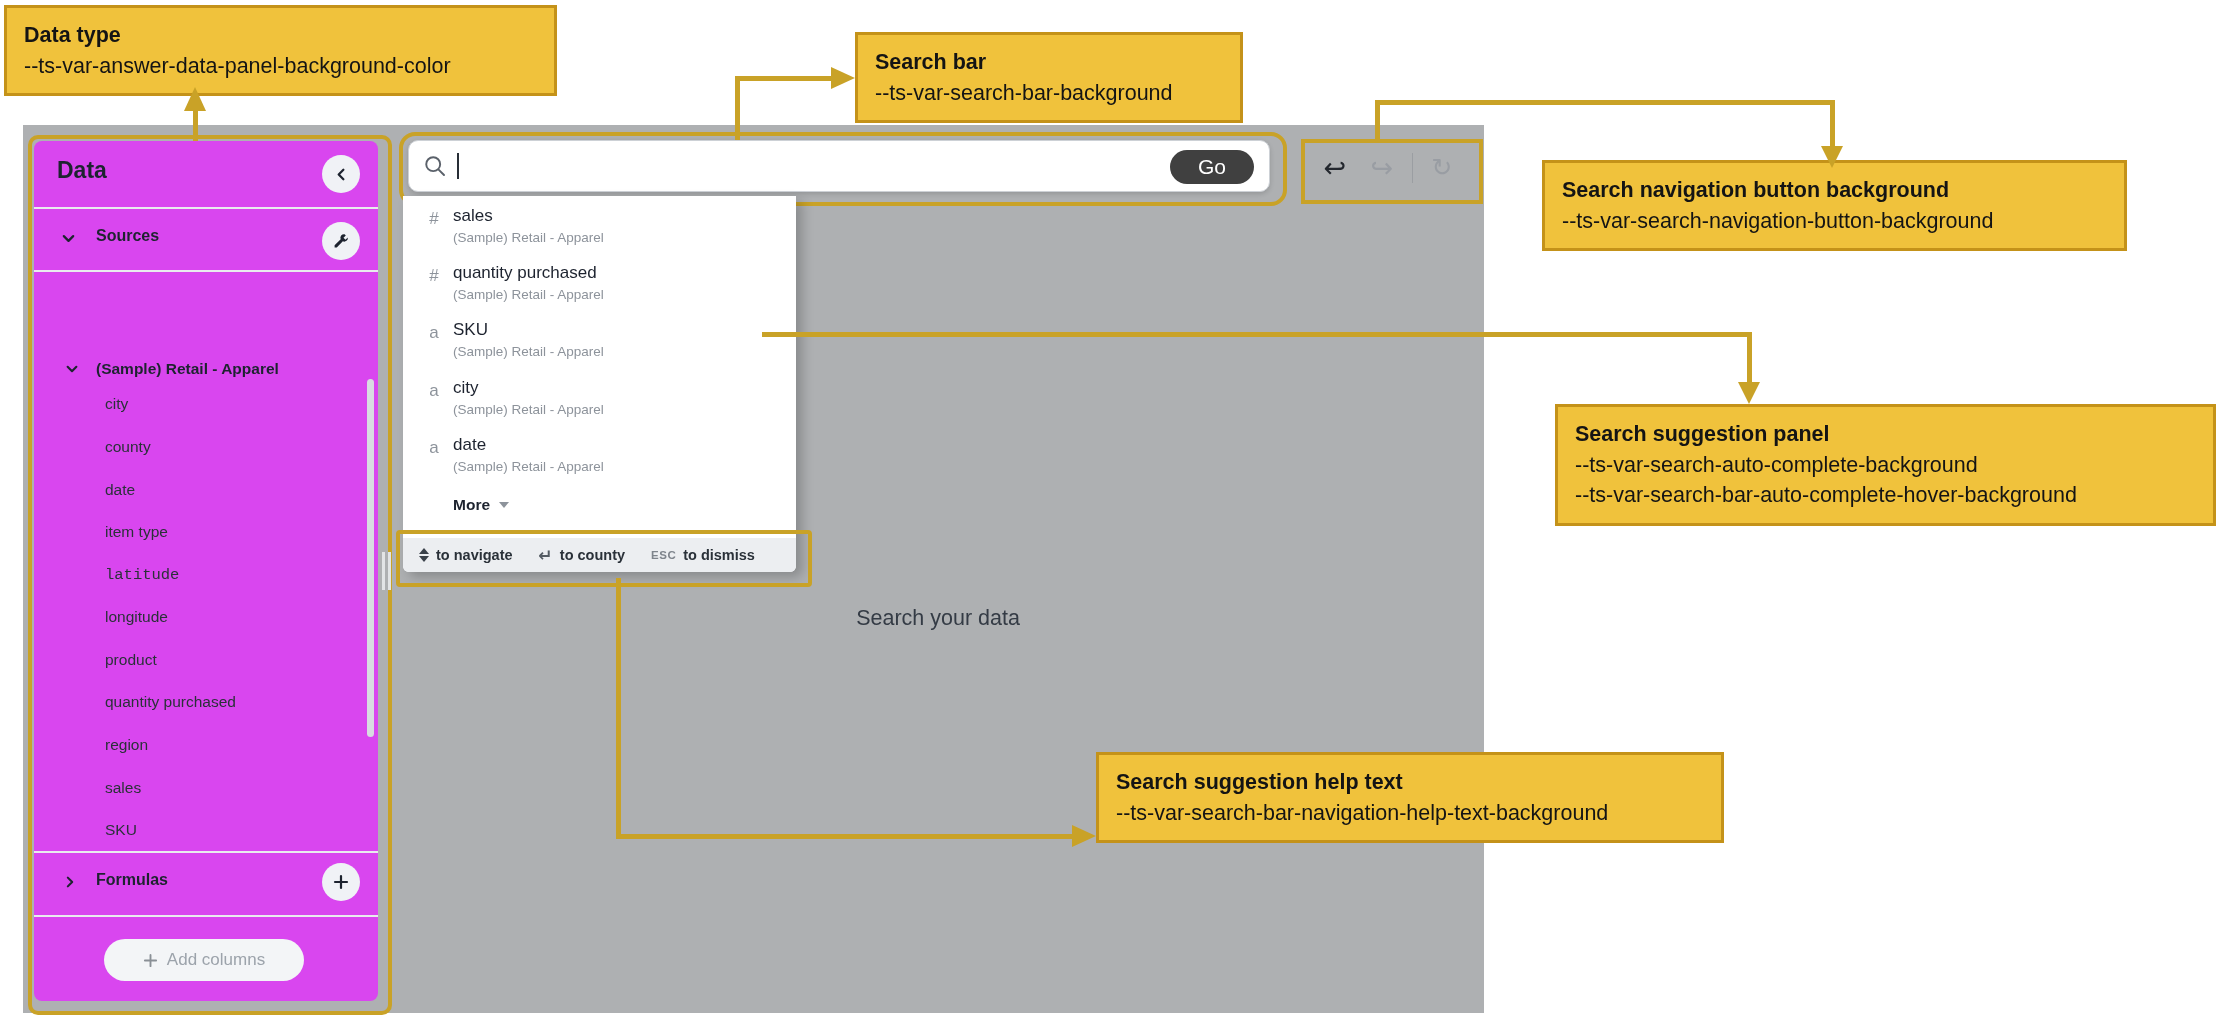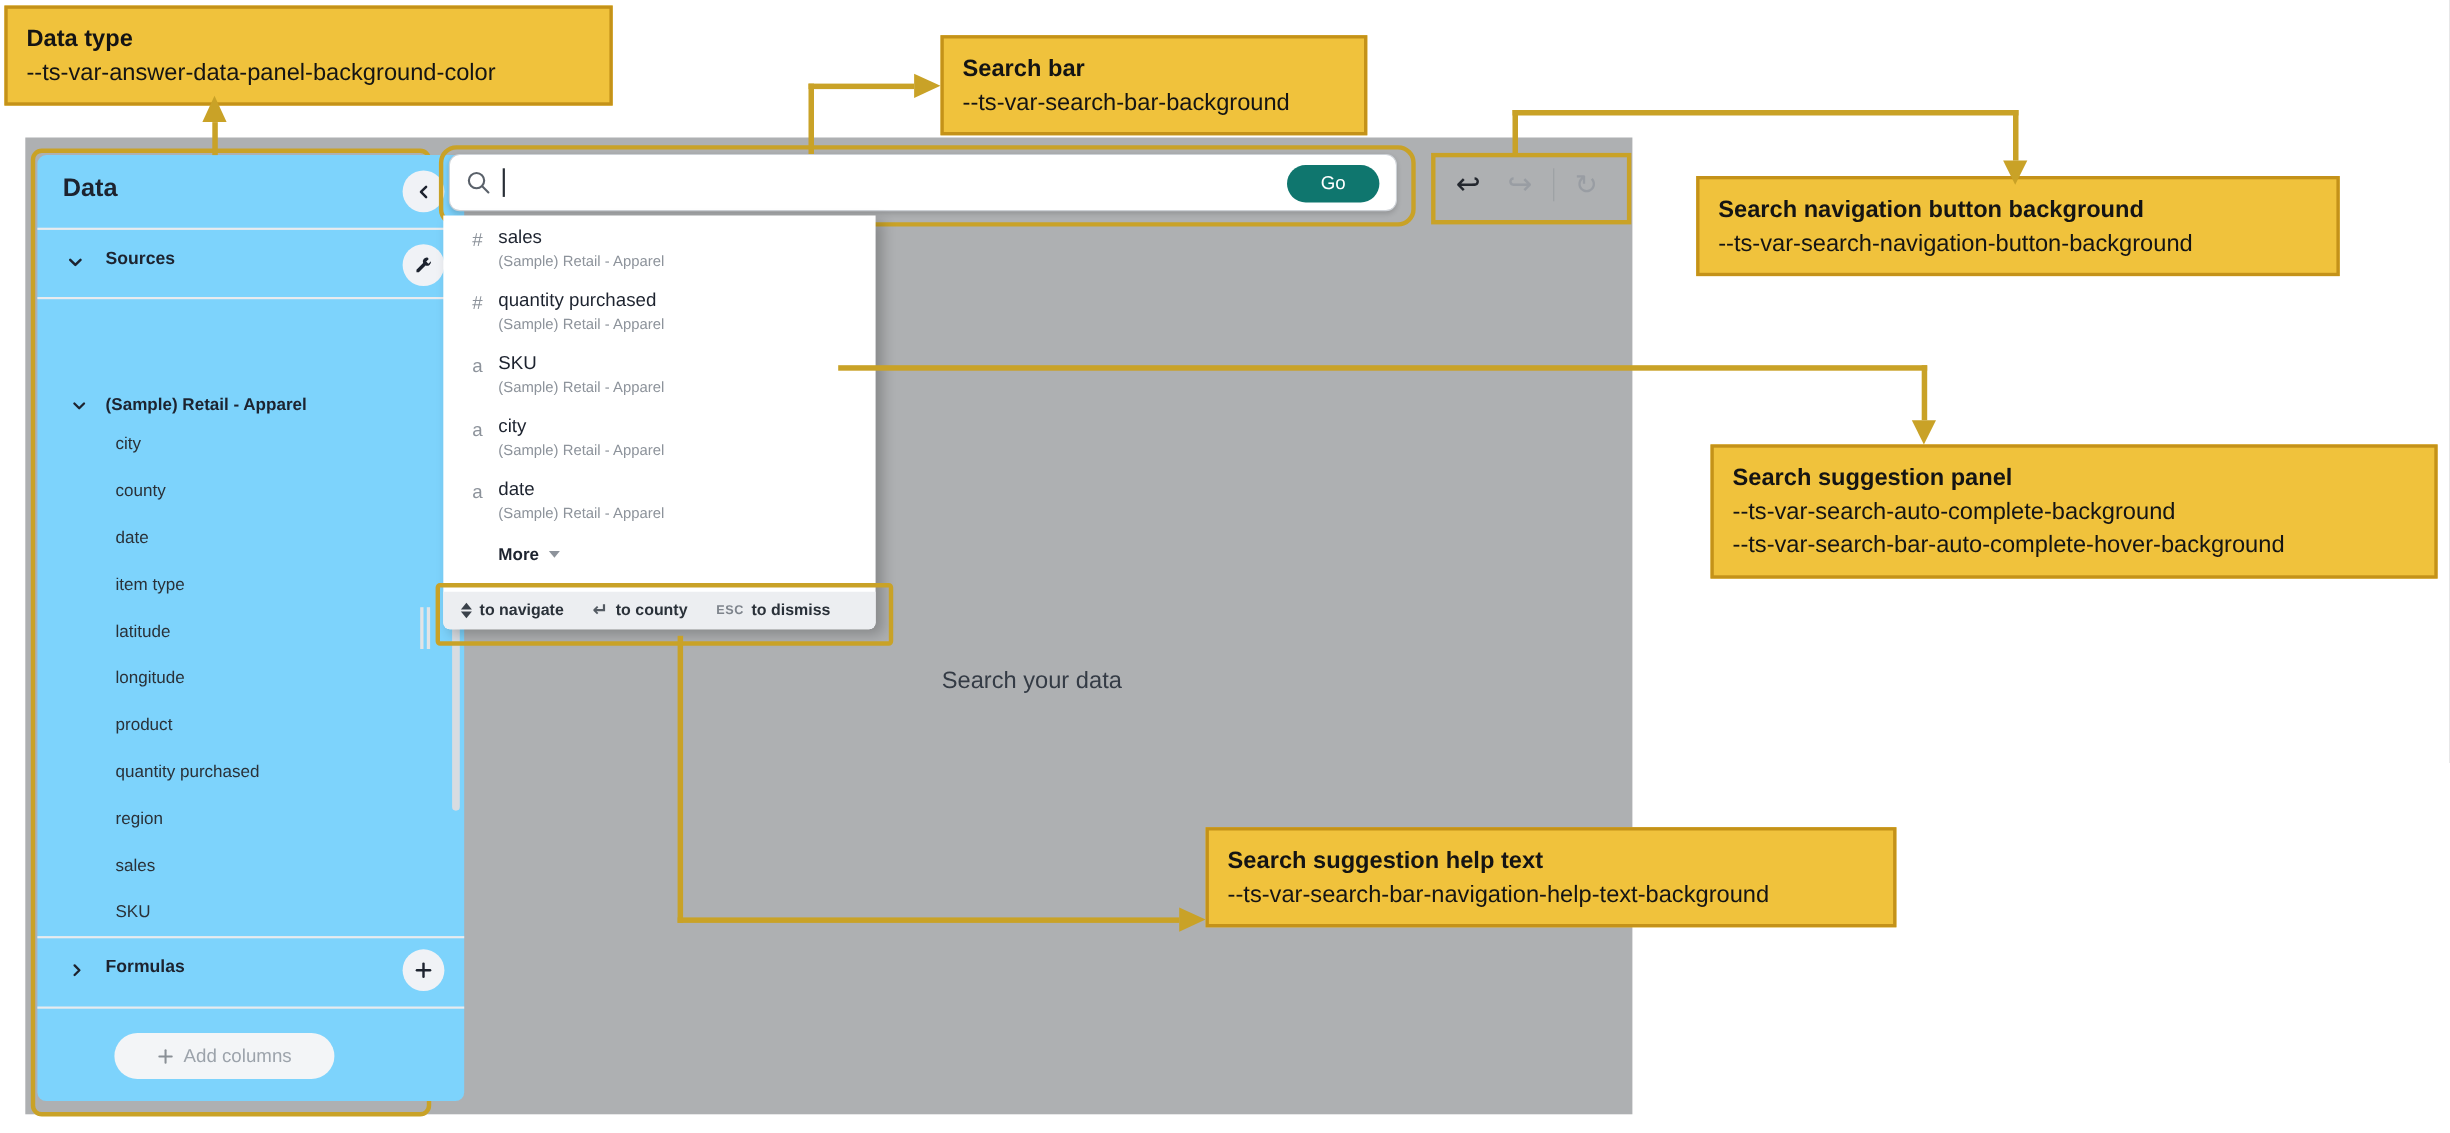--- a/index.html
+++ b/index.html
@@ -7,22 +7,22 @@
     width:2227px;height:1030px;position:relative;background:#ffffff;
     font-family:"Liberation Sans",sans-serif;color:#1D232F;overflow:hidden;
   }
   
   .canvas{position:absolute;left:23px;top:125px;width:1461px;height:888px;background:#AEB0B2;}
   .empty-state{position:absolute;left:740px;top:606px;width:396px;text-align:center;
     font-size:21.5px;color:#343B45;}
   
   .outline{position:absolute;border:4px solid #C9A227;pointer-events:none;}
   
-  .data-panel{position:absolute;left:34px;top:141px;width:344px;height:860px;background:#7dd3fc;
-    border-radius:8px;padding-left:44px;}
+  .data-panel{position:absolute;left:34px;top:141px;width:344px;height:860px;background:#d946ef;
+    border-radius:8px;}
   .dp-divider{position:absolute;left:0;width:100%;height:1.5px;background:#E9EBEE;}
   .dp-title{position:absolute;left:23px;top:16px;font-size:23px;font-weight:bold;color:#1D232F;}
   .circle-btn{position:absolute;width:38px;height:38px;border-radius:50%;background:#F0F2F6;
     display:flex;align-items:center;justify-content:center;color:#1D232F;cursor:pointer;}
   .row-label{font-size:16px;font-weight:600;color:#1D232F;}
   .dp-sources-chevron{position:absolute;left:27px;top:90px;color:#1D232F;}
   .dp-sources-label{position:absolute;left:62px;top:86px;}
   .dp-find{position:absolute;left:19px;top:147px;width:305px;height:43px;border:1.5px solid #C6CBD3;
     border-radius:22px;display:flex;align-items:center;box-sizing:border-box;padding-left:16px;background:#fff;}
   .dp-find input{border:none;outline:none;margin-left:10px;font-size:16px;color:#333;width:220px;
@@ -39,22 +39,22 @@
     display:flex;align-items:center;justify-content:center;gap:9px;color:#9CA3AB;font-size:17px;cursor:pointer;}
   .resize-handle{position:absolute;left:382px;top:552px;width:9px;height:38px;
     border-left:3px solid #E2E4E6;border-right:3px solid #E2E4E6;box-sizing:border-box;}
   
   .search-bar{position:absolute;left:408px;top:140px;width:862px;height:52px;background:#fff;
     border:1px solid #CDD1D6;border-radius:10px;box-sizing:border-box;box-shadow:0 2px 5px rgba(0,0,0,0.15);}
   .sb-mag{position:absolute;left:14px;top:13px;color:#5A616A;}
   .sb-caret{position:absolute;left:48px;top:12px;width:2px;height:26px;background:#282E36;}
   .sb-input{position:absolute;left:58px;top:6px;width:700px;height:38px;border:none;outline:none;
     font-size:18px;background:transparent;font-family:"Liberation Sans",sans-serif;}
-  .go-btn{position:absolute;left:1170px;top:150px;width:84px;height:34px;border-radius:17px;background:#0f766e;
-    color:#fff;font-size:17px;display:flex;align-items:center;justify-content:center;cursor:pointer;}
+  .go-btn{position:absolute;left:1170px;top:150px;width:84px;height:34px;border-radius:17px;background:#404040;
+    color:#fff;font-size:21px;display:flex;align-items:center;justify-content:center;cursor:pointer;}
   
   .nav-group{position:absolute;left:1305px;top:143px;width:166px;height:49px;display:flex;
     align-items:center;justify-content:space-evenly;}
   .nav-btn{font-size:27px;line-height:1;cursor:pointer;background:none;border:none;padding:0 6px;
     font-family:"DejaVu Sans",sans-serif;}
   .nav-undo{color:#23272E;}
   .nav-redo{color:#999DA3;}
   .nav-refresh{color:#999DA3;font-size:25px;}
   .nav-sep{width:1.5px;height:30px;background:#9B9EA2;}
   
@@ -132,21 +132,21 @@
           <polyline points="3,5.5 8,10.5 13,5.5" fill="none" stroke="currentColor" stroke-width="2.4" stroke-linecap="round" stroke-linejoin="round"></polyline>
         </svg>
     </span>
     <span class="dp-table-label">(Sample) Retail - Apparel</span>
   </div>
 
   <div class="dp-col" style="top:254px;">city</div>
   <div class="dp-col" style="top:297px;">county</div>
   <div class="dp-col" style="top:340px;">date</div>
   <div class="dp-col" style="top:382px;">item type</div>
-  <div class="dp-col" style="top:425px;">latitude</div>
+  <div class="dp-col" style="top:425px;font-family:Liberation Mono, monospace;">latitude</div>
   <div class="dp-col" style="top:467px;">longitude</div>
   <div class="dp-col" style="top:510px;">product</div>
   <div class="dp-col" style="top:552px;">quantity purchased</div>
   <div class="dp-col" style="top:595px;">region</div>
   <div class="dp-col" style="top:638px;">sales</div>
   <div class="dp-col" style="top:680px;">SKU</div>
 
   <div class="dp-scrollbar"></div>
   <div class="dp-divider" style="top:710px;"></div>
 

